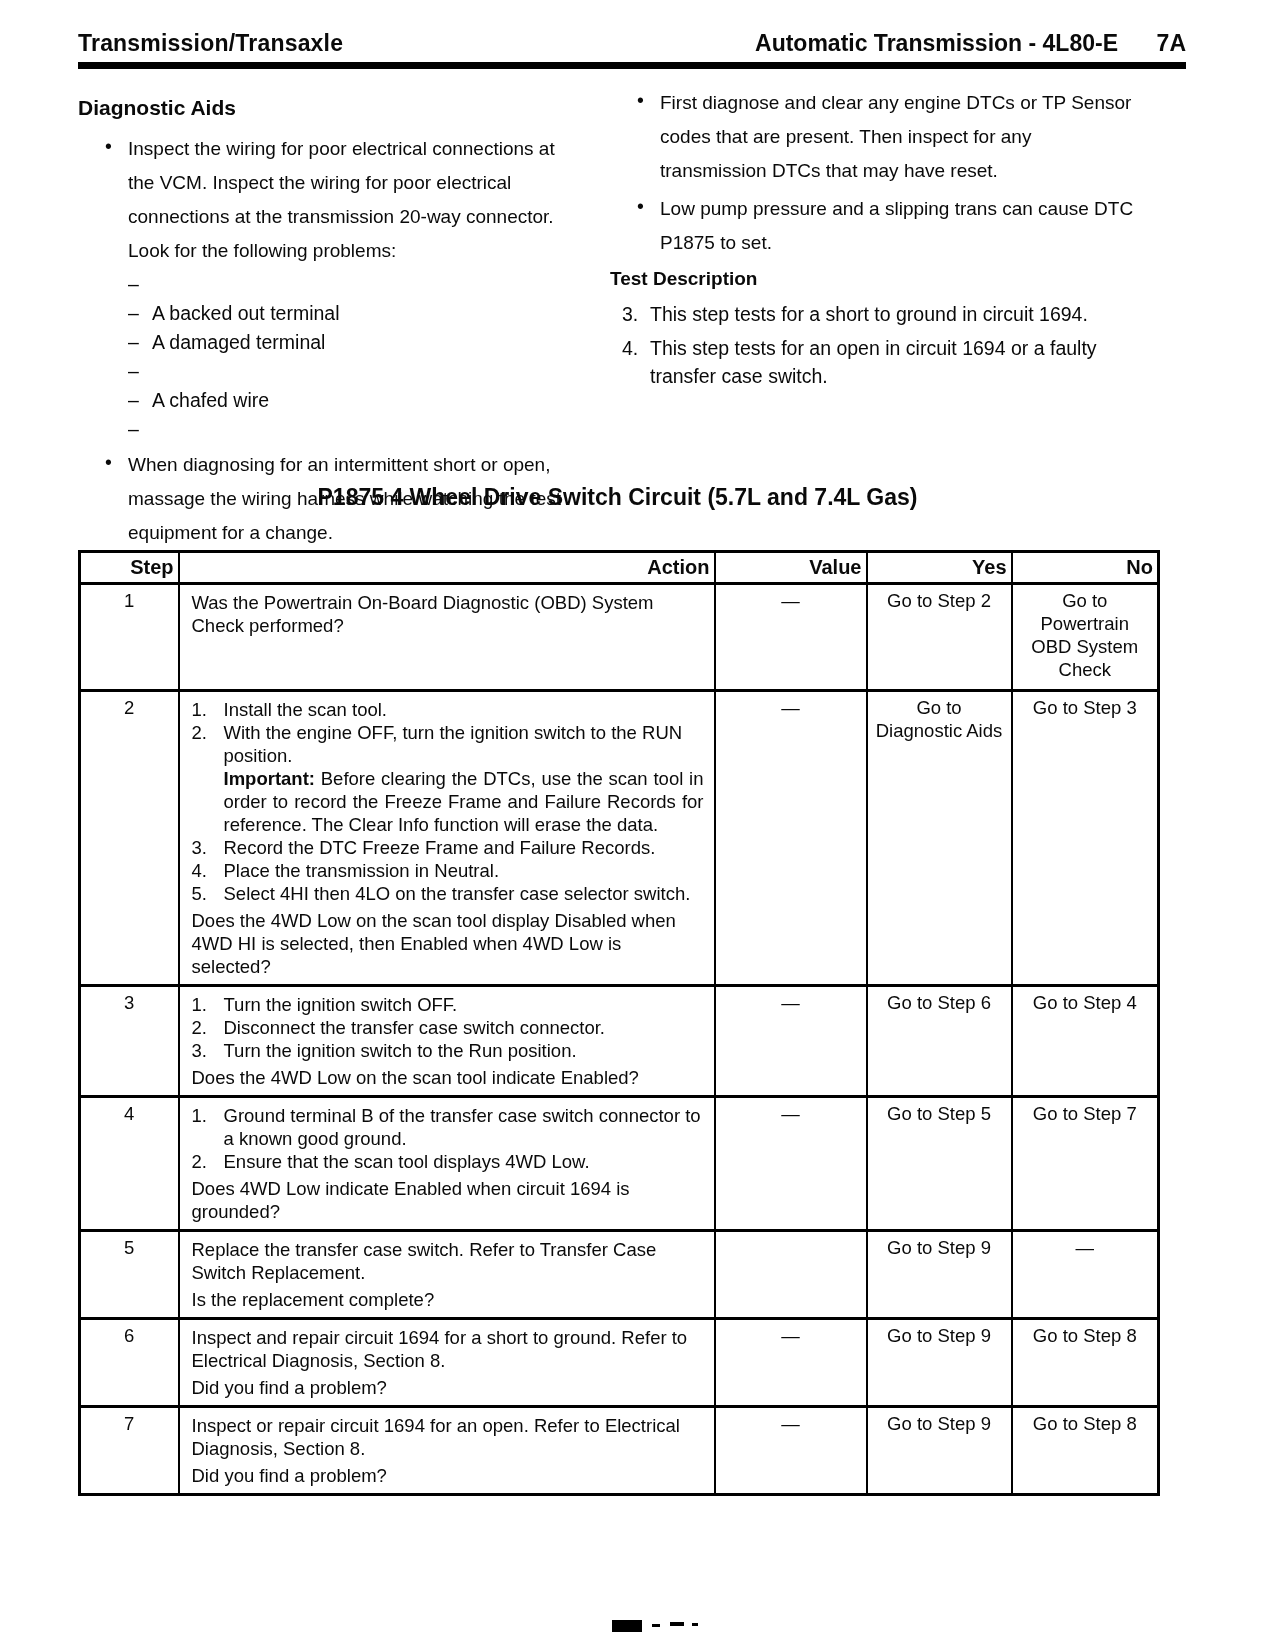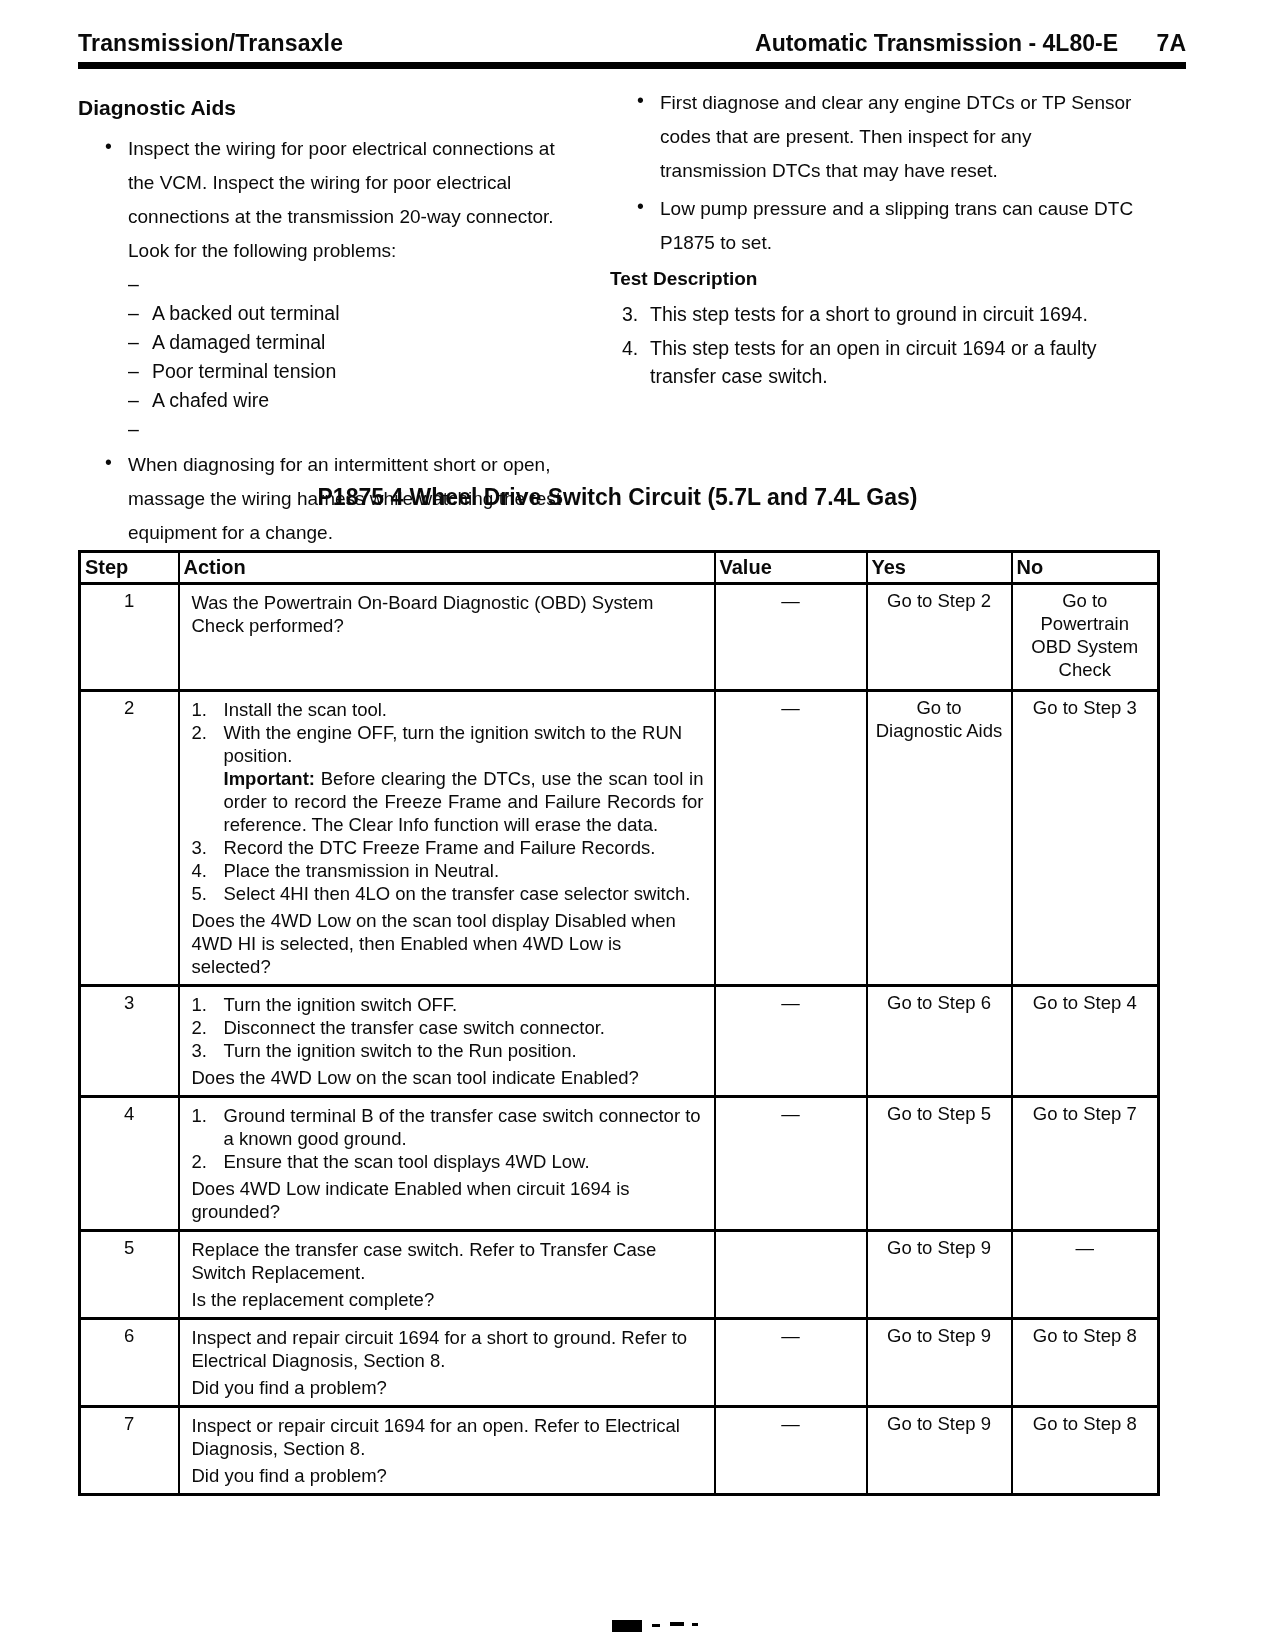--- a/index.html
+++ b/index.html
@@ -38,21 +38,21 @@
     table-layout:fixed;}
   table.diag col.w-step{width:99px;}
   table.diag col.w-action{width:536px;}
   table.diag col.w-value{width:152px;}
   table.diag col.w-yes{width:145px;}
   table.diag col.w-no{width:147px;}
   table.diag th,table.diag td{border:2px solid #000;}
   table.diag tr{border-top:3px solid #000;border-bottom:3px solid #000;}
   table.diag{border:3px solid #000;}
   table.diag thead tr{height:32px;}
-  table.diag th{font-size:20px;font-weight:bold;text-align:left;padding:2px 4px;
+  table.diag th{font-size:20px;font-weight:bold;text-align:right;padding:2px 4px;
     border-bottom:3px solid #000;}
   table.diag td{font-size:18.5px;line-height:23px;vertical-align:top;}
   td.c-step{text-align:center;vertical-align:middle;padding:4px;}
   td.c-action{padding:6px 10px 6px 12px;}
   td.c-val{text-align:center;vertical-align:bottom;padding:4px 6px 8px 6px;}
   .seg{margin:0;}
   .seg.item{display:flex;}
   .seg.item .num{flex:none;width:32px;}
   .seg.item .itxt{flex:1;}
   .seg.important{padding-left:32px;text-align:justify;}
@@ -96,21 +96,20 @@
   <div class="dash-row">
     <span class="dash-mark">–</span>
     <span class="dash-txt">A backed out terminal</span>
   </div>
   <div class="dash-row">
     <span class="dash-mark">–</span>
     <span class="dash-txt">A damaged terminal</span>
   </div>
   <div class="dash-row">
     <span class="dash-mark">–</span>
-    <span class="dash-txt">Poor terminal tension</span>
   </div>
   <div class="dash-row">
     <span class="dash-mark">–</span>
     <span class="dash-txt">A chafed wire</span>
   </div>
   <div class="dash-row">
     <span class="dash-mark">–</span>
   </div>
 
   <div class="bullet-row" style="margin-top:4px">

